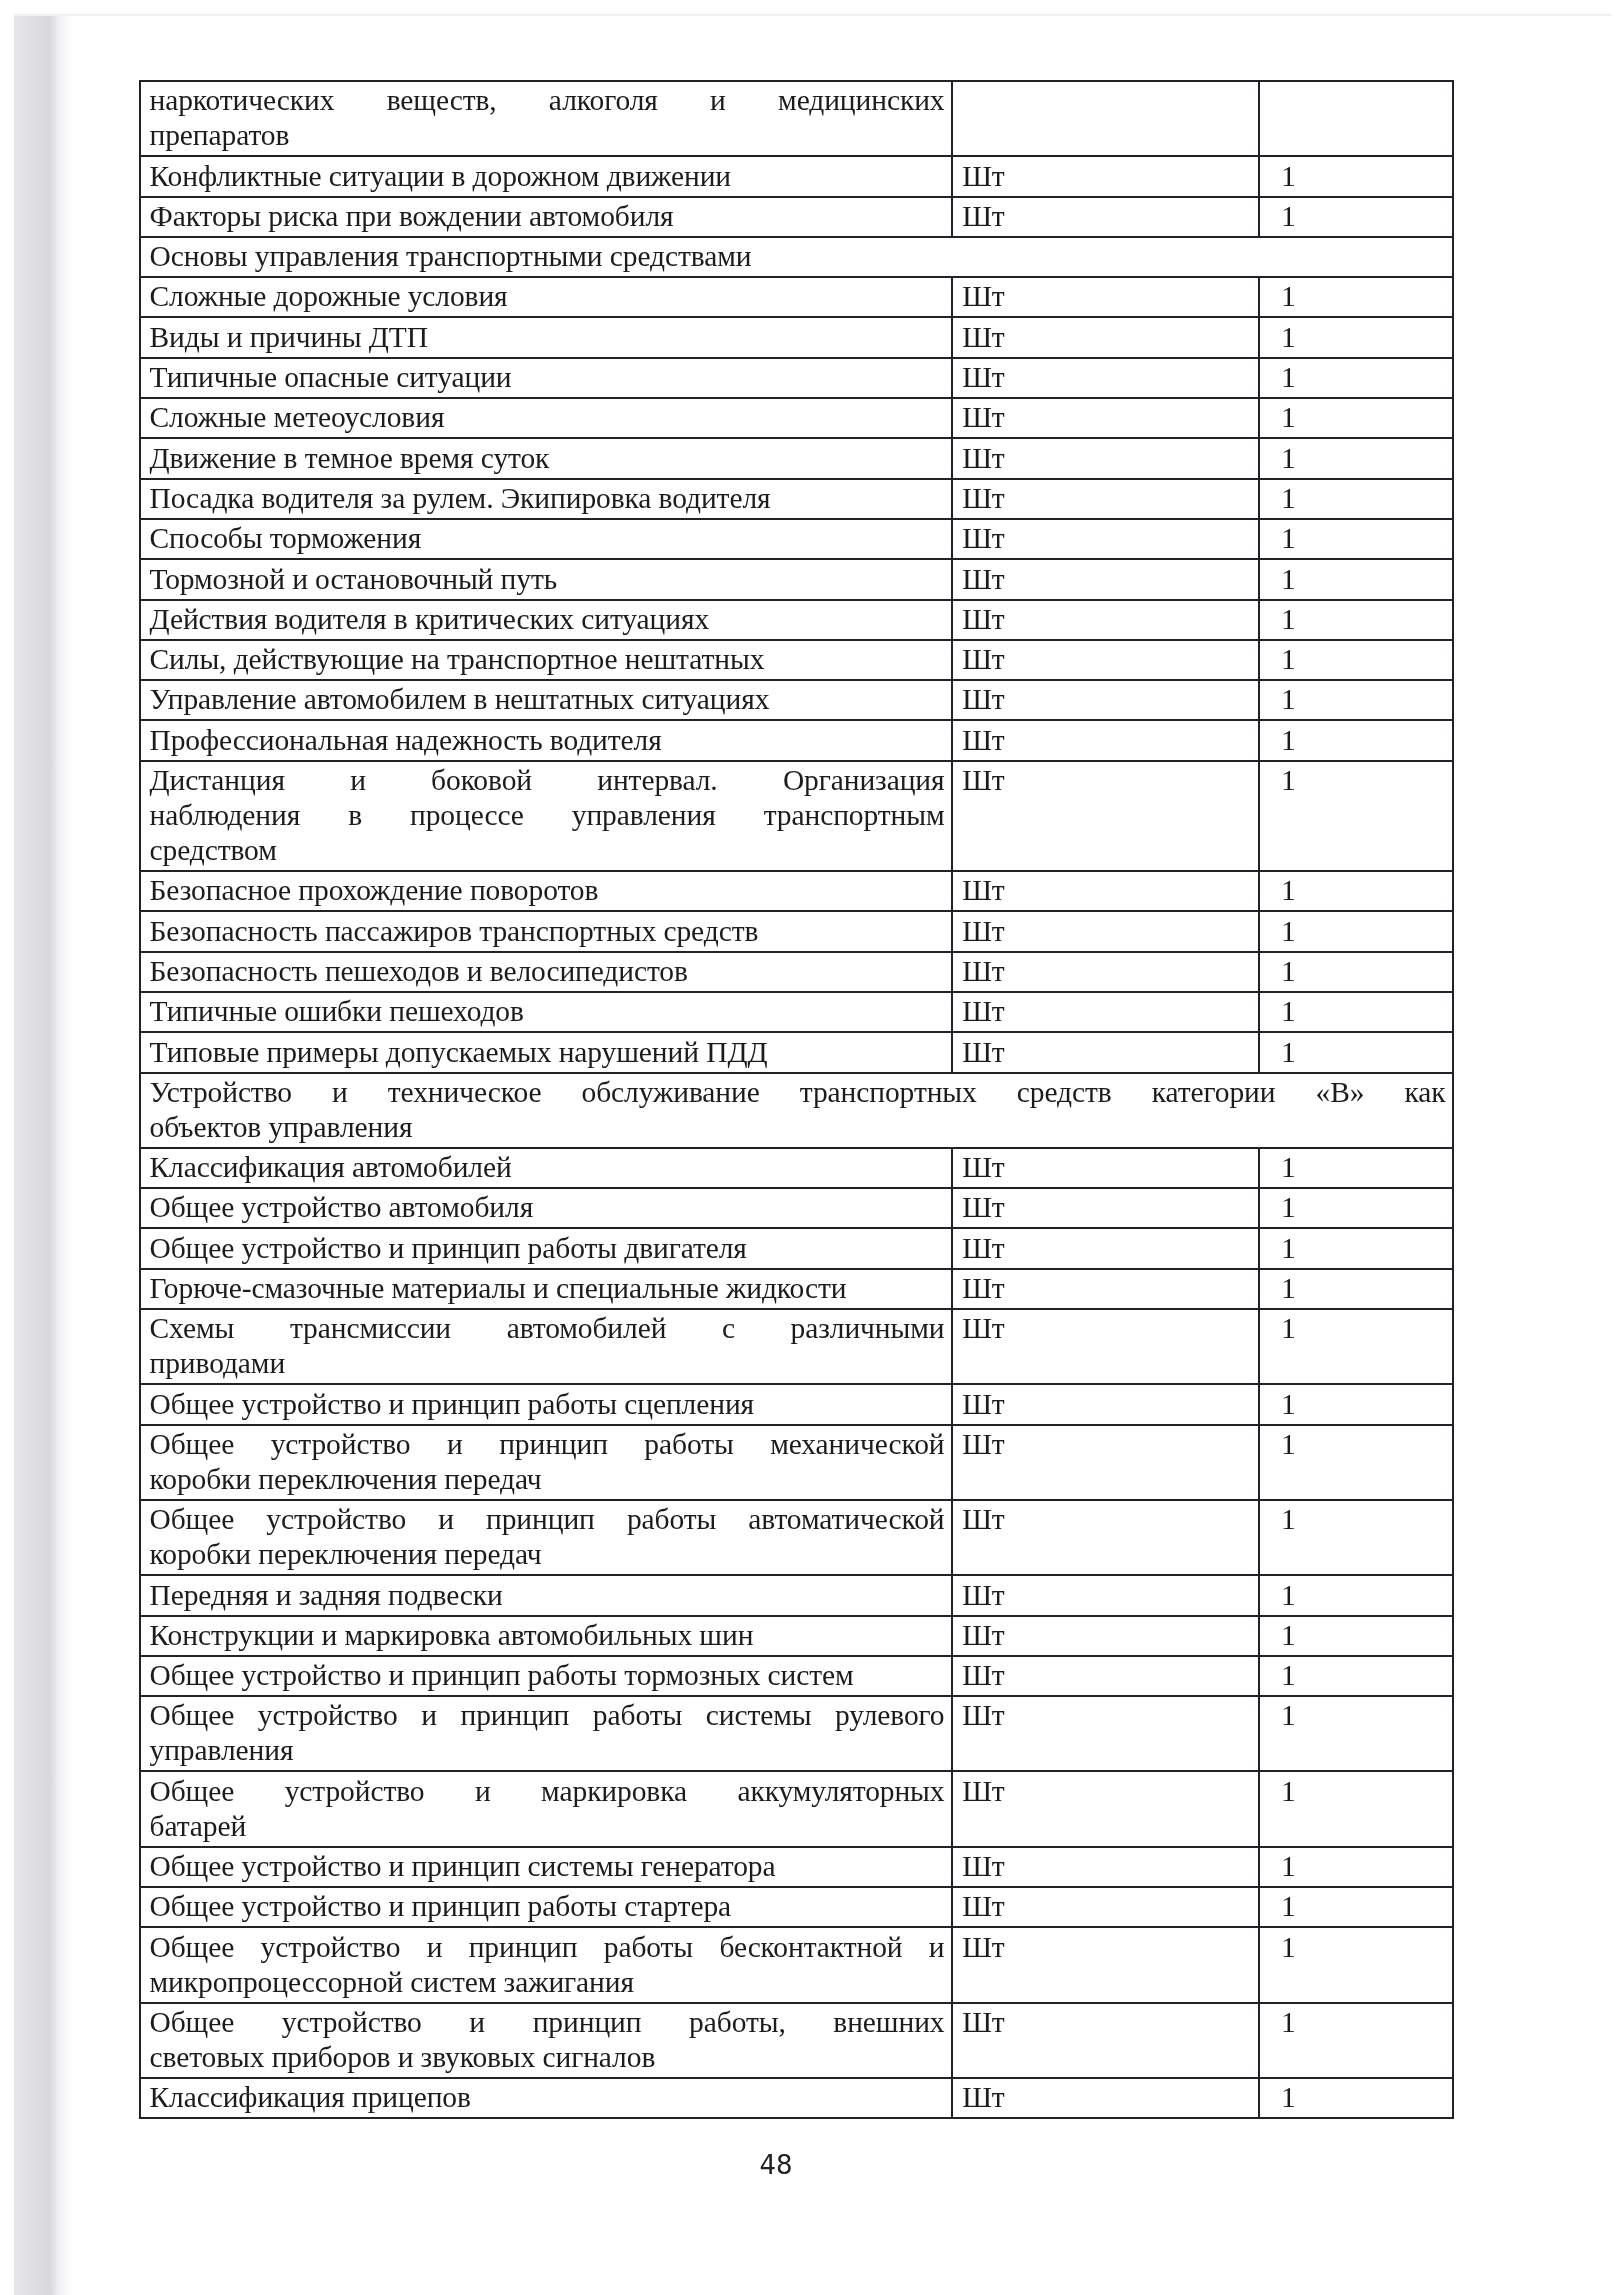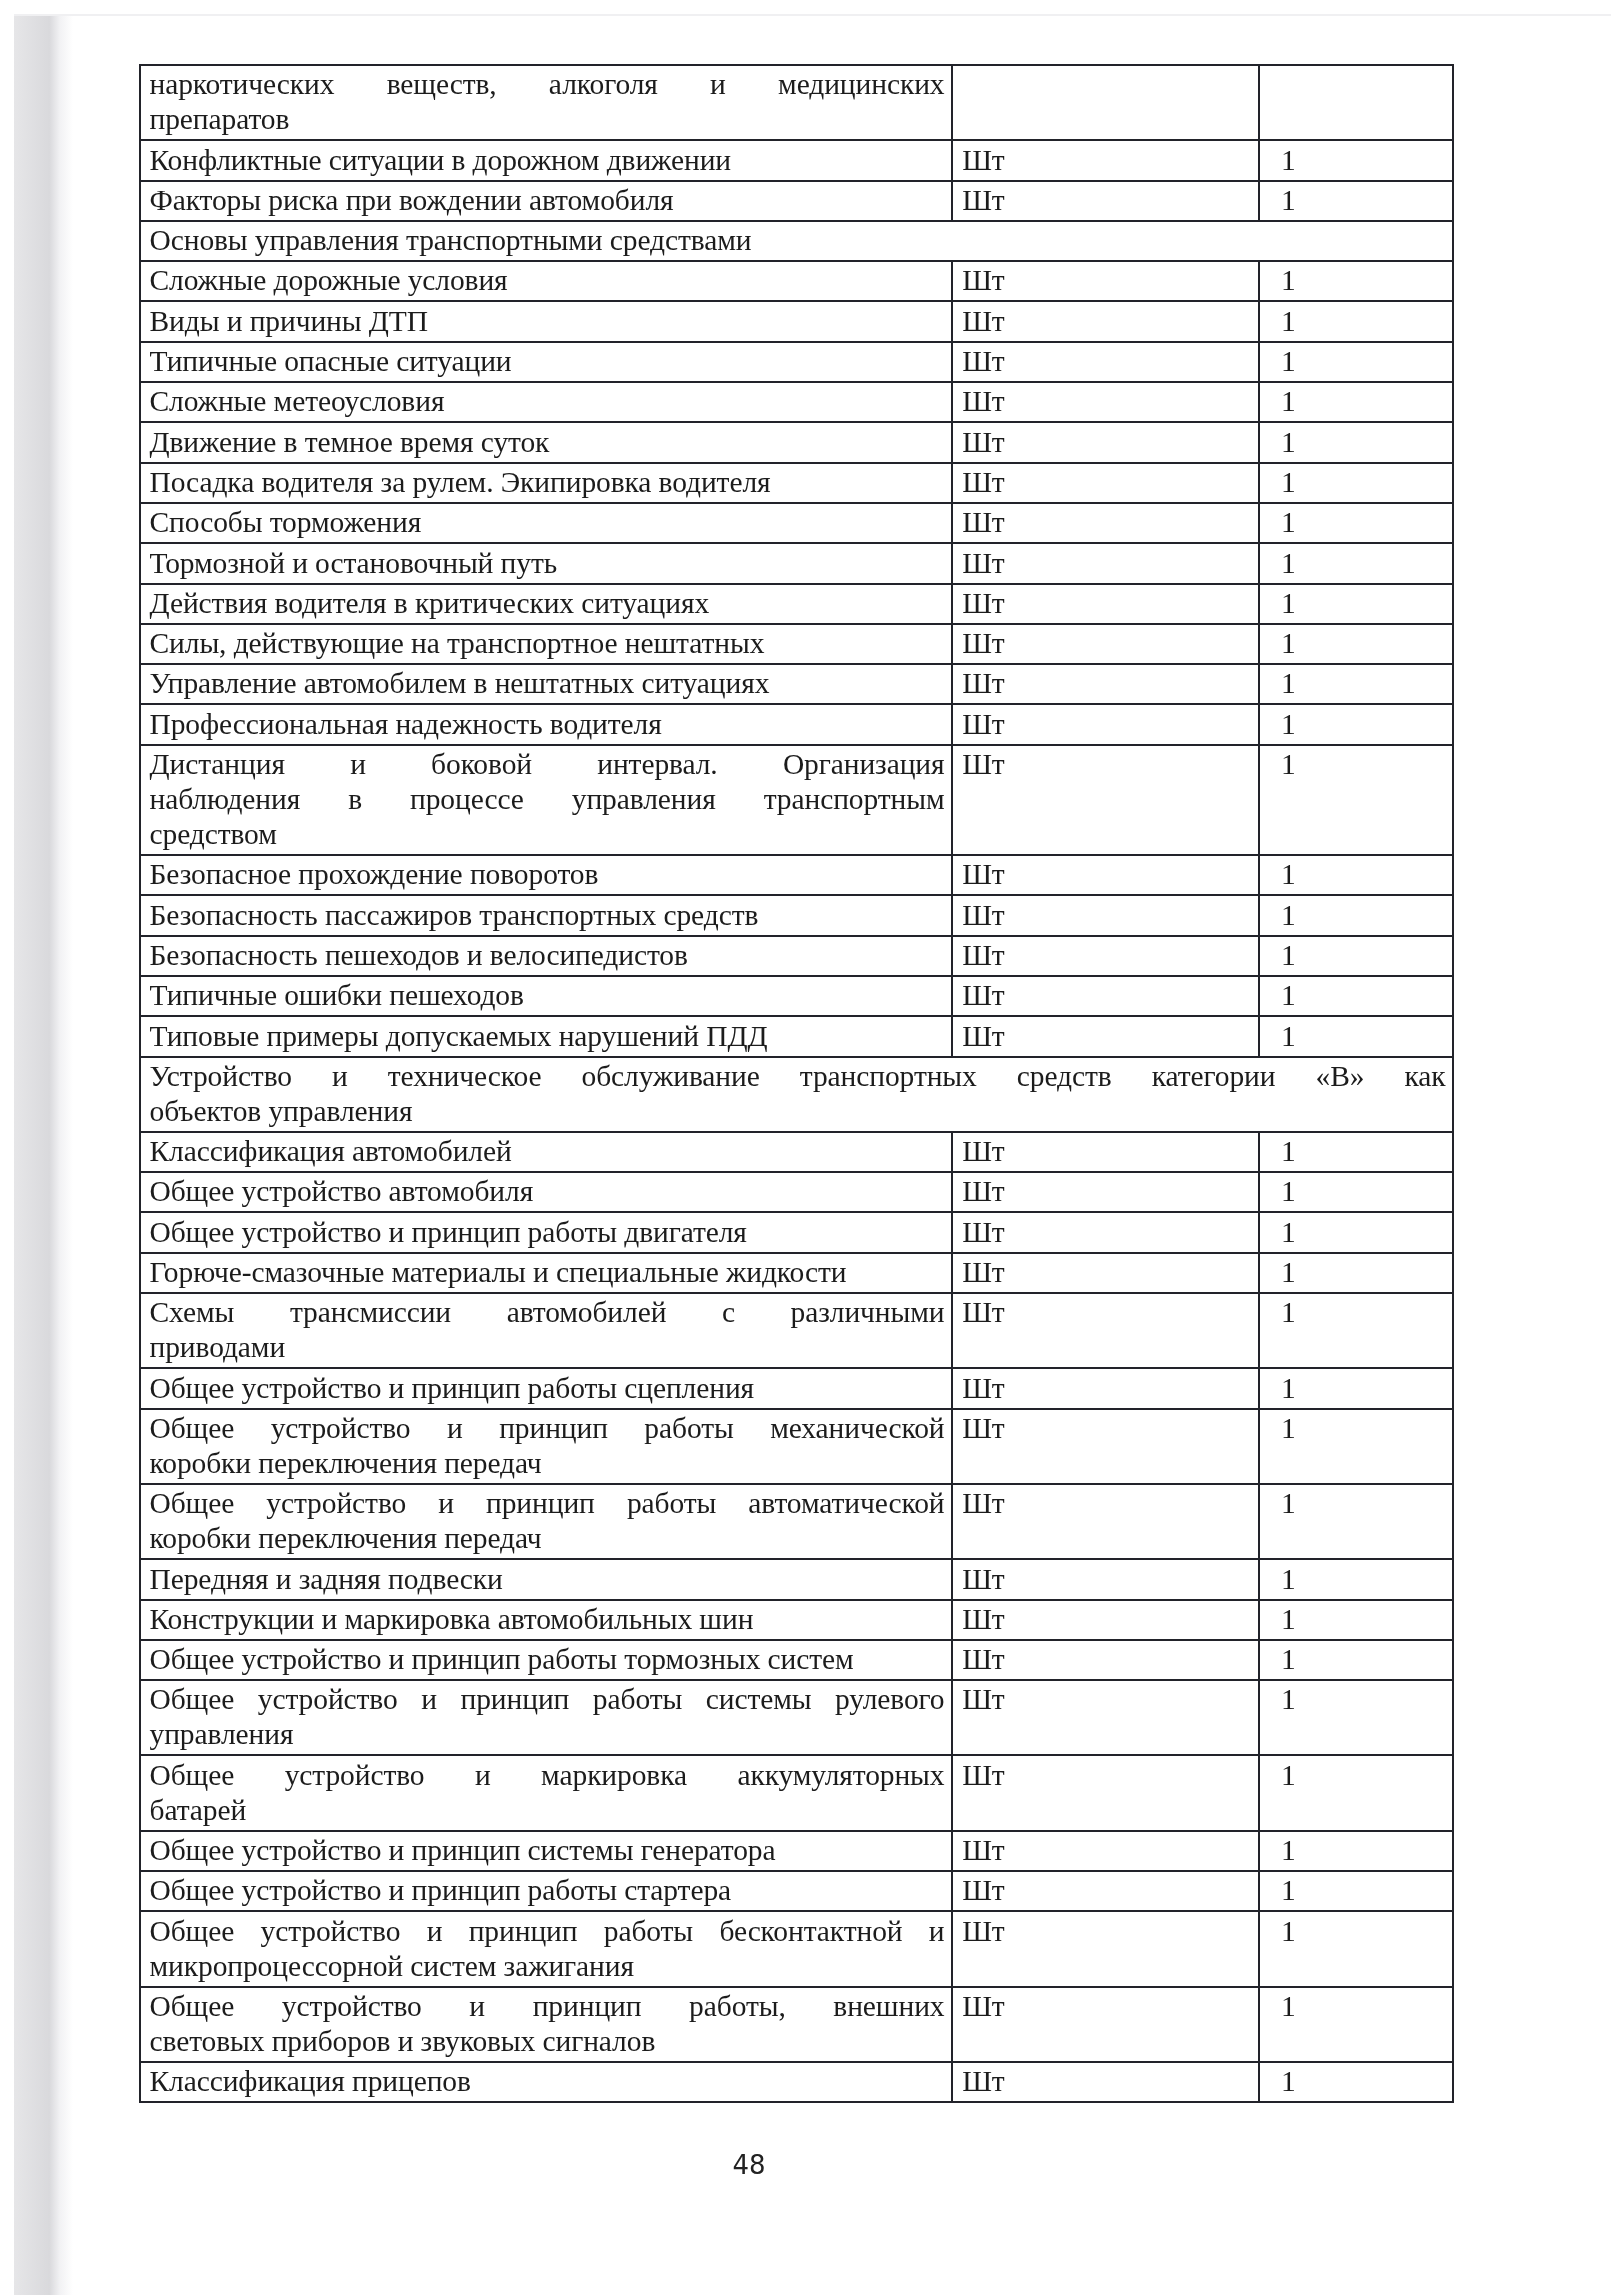--- a/index.html
+++ b/index.html
@@ -35,21 +35,21 @@
   .page {
     position: absolute;
     left: 0;
     top: 0;
     width: 1623px;
     height: 2295px;
   }
   table.equip {
     position: absolute;
     left: 139px;
-    top: 64px;
+    top: 80px;
     width: 1313px;
     border-collapse: collapse;
     table-layout: fixed;
   }
   table.equip col.c-name { width: 812px; }
   table.equip col.c-unit { width: 307px; }
   table.equip col.c-qty  { width: 194px; }
   table.equip td {
     border: 2px solid #22232a;
     font-size: 29.5px;
@@ -72,21 +72,21 @@
     text-align: justify;
     margin-left: 19px;
   }
   .justify-full {
     text-align: justify;
     text-align-last: justify;
     display: block;
   }
   .page-number {
     position: absolute;
-    left: 728px;
+    left: 755px;
     top: 2150px;
     width: 42px;
     text-align: center;
     font-family: "DejaVu Sans", "Liberation Sans", sans-serif;
     font-size: 26px;
     color: #222;
   }
 </style>
 </head>
 <body>

